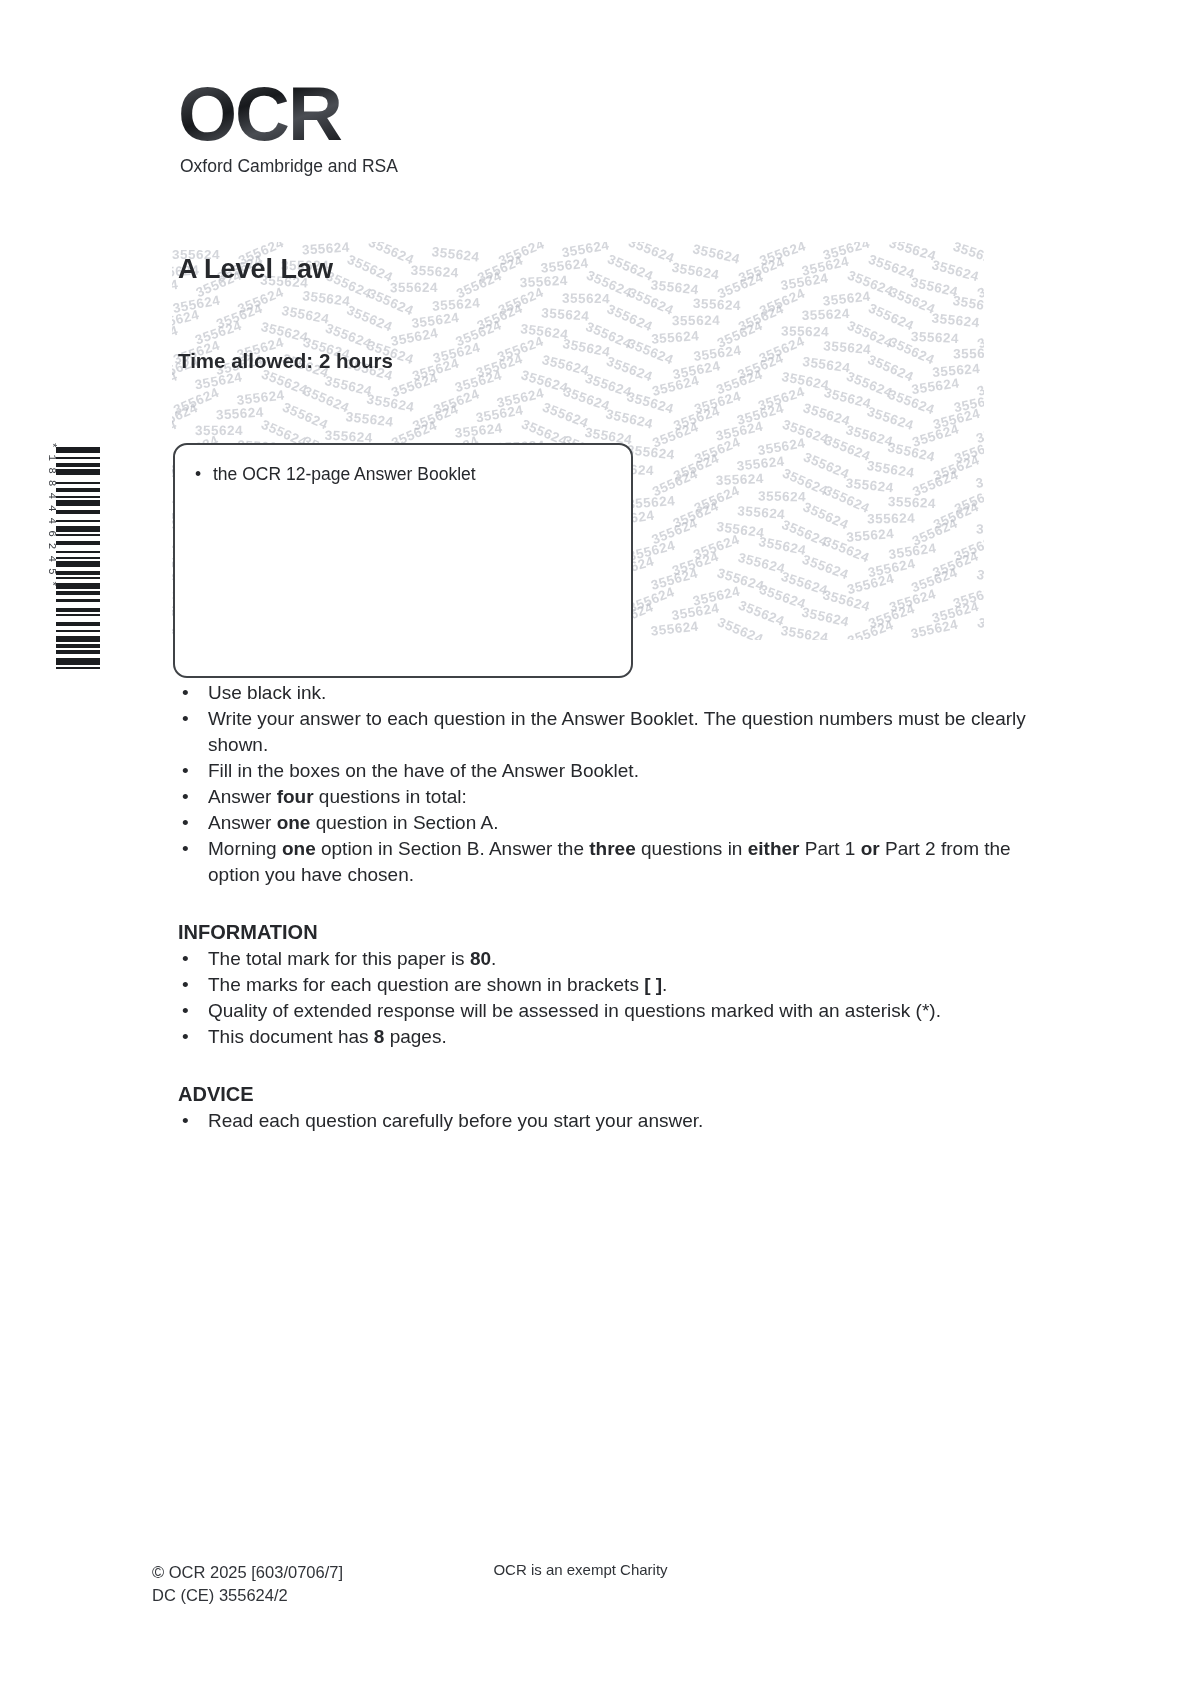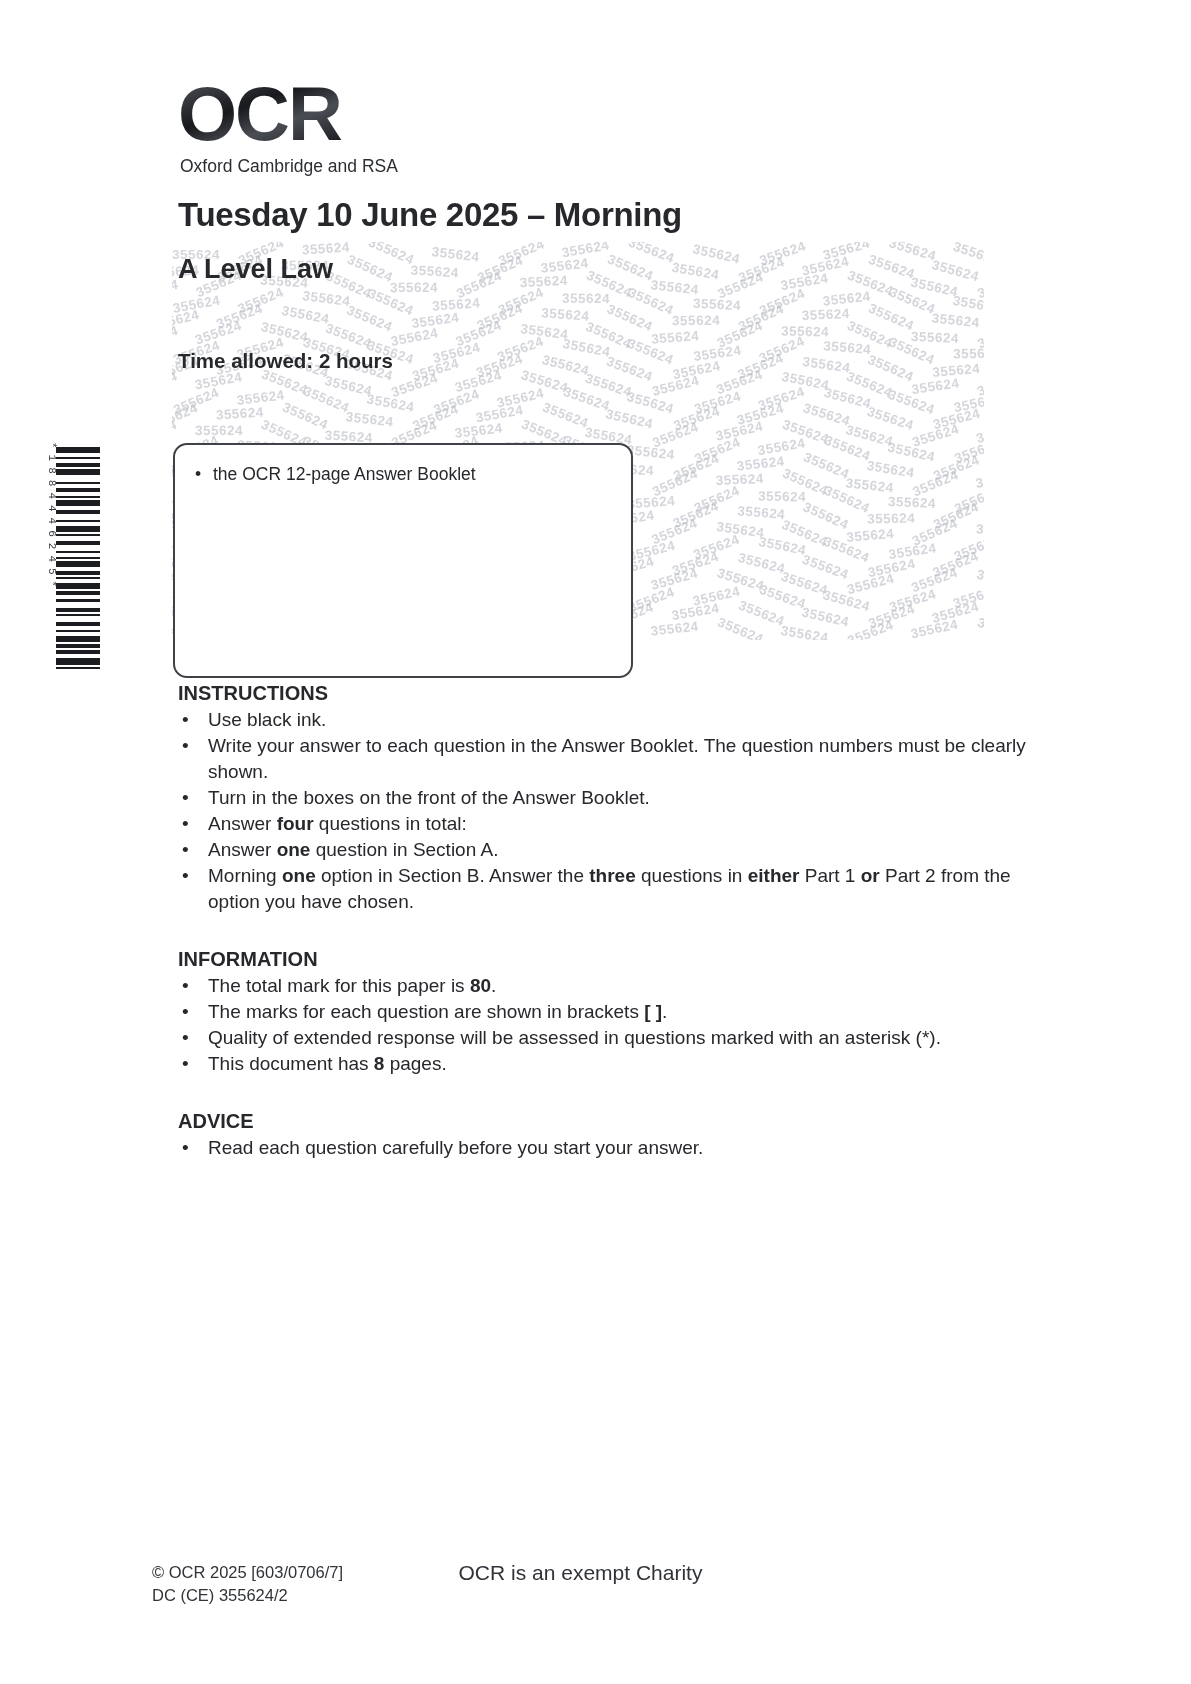--- a/index.html
+++ b/index.html
@@ -97,21 +97,21 @@
   .section li .bullet { flex:none; width:30px; padding-left:4px; }
   .section li .txt { flex:1; }
 
   
   .footer-left {
     position:absolute; left:152px; top:1561px; z-index:2;
     font-size:16.5px; line-height:23px; color:#303338;
   }
   .footer-center {
     position:absolute; left:0; right:30px; top:1561px; z-index:2;
-    text-align:center; font-size:21px; color:#303338;
+    text-align:center; font-size:15px; color:#303338;
   }
   .footer-right {
     position:absolute; right:180px; top:1576px; z-index:2;
     text-align:right;
   }
   .turn-over { font-size:20px; font-weight:bold; color:#1e2023; }
   .more-link { font-size:15px; color:#303338; margin-top:5px; }
 </style>
 </head>
 <body>
@@ -143,21 +143,20 @@
       <div class="wm-row" style="top: 346.5px; left: 0px;"><span class="wm-token" style="color: rgba(176, 181, 189, 0.55); transform: rotate(0.2deg) translateY(-3px);">355624</span><span class="wm-token" style="color: rgba(176, 181, 189, 0.55); transform: rotate(24deg) translateY(-0.2px);">355624</span><span class="wm-token" style="color: rgba(176, 181, 189, 0.55); transform: rotate(3.2deg) translateY(3px);">355624</span><span class="wm-token" style="color: rgba(176, 181, 189, 0.55); transform: rotate(-23.5deg) translateY(0.6px);">355624</span><span class="wm-token" style="color: rgba(176, 181, 189, 0.55); transform: rotate(-6.5deg) translateY(-2.9px);">355624</span><span class="wm-token" style="color: rgba(176, 181, 189, 0.55); transform: rotate(22.6deg) translateY(-1px);">355624</span><span class="wm-token" style="color: rgba(176, 181, 189, 0.55); transform: rotate(9.7deg) translateY(2.7px);">355624</span><span class="wm-token" style="color: rgba(176, 181, 189, 0.55); transform: rotate(-21.2deg) translateY(1.4px);">355624</span><span class="wm-token" style="color: rgba(176, 181, 189, 0.55); transform: rotate(-12.7deg) translateY(-2.5px);">355624</span><span class="wm-token" style="color: rgba(176, 181, 189, 0.55); transform: rotate(19.4deg) translateY(-1.8px);">355624</span><span class="wm-token" style="color: rgba(176, 181, 189, 0.55); transform: rotate(15.5deg) translateY(2.3px);">355624</span><span class="wm-token" style="color: rgba(176, 181, 189, 0.55); transform: rotate(-17.2deg) translateY(2.1px);">355624</span><span class="wm-token" style="color: rgba(176, 181, 189, 0.55); transform: rotate(-17.9deg) translateY(-2px);">355624</span></div>
       <div class="wm-row" style="top: 363px; left: -21px;"><span class="wm-token" style="color: rgba(176, 181, 189, 0.55); transform: rotate(3.8deg) translateY(-3px);">355624</span><span class="wm-token" style="color: rgba(176, 181, 189, 0.55); transform: rotate(23.9deg) translateY(0.3px);">355624</span><span class="wm-token" style="color: rgba(176, 181, 189, 0.55); transform: rotate(-0.4deg) translateY(3px);">355624</span><span class="wm-token" style="color: rgba(176, 181, 189, 0.55); transform: rotate(-24deg) translateY(0.2px);">355624</span><span class="wm-token" style="color: rgba(176, 181, 189, 0.55); transform: rotate(-3deg) translateY(-3px);">355624</span><span class="wm-token" style="color: rgba(176, 181, 189, 0.55); transform: rotate(23.5deg) translateY(-0.6px);">355624</span><span class="wm-token" style="color: rgba(176, 181, 189, 0.55); transform: rotate(6.3deg) translateY(2.9px);">355624</span><span class="wm-token" style="color: rgba(176, 181, 189, 0.55); transform: rotate(-22.6deg) translateY(1px);">355624</span><span class="wm-token" style="color: rgba(176, 181, 189, 0.55); transform: rotate(-9.5deg) translateY(-2.8px);">355624</span><span class="wm-token" style="color: rgba(176, 181, 189, 0.55); transform: rotate(21.3deg) translateY(-1.4px);">355624</span><span class="wm-token" style="color: rgba(176, 181, 189, 0.55); transform: rotate(12.5deg) translateY(2.6px);">355624</span><span class="wm-token" style="color: rgba(176, 181, 189, 0.55); transform: rotate(-19.5deg) translateY(1.7px);">355624</span><span class="wm-token" style="color: rgba(176, 181, 189, 0.55); transform: rotate(-15.3deg) translateY(-2.3px);">355624</span></div>
       <div class="wm-row" style="top: 379.5px; left: -42px;"><span class="wm-token" style="color: rgba(176, 181, 189, 0.55); transform: rotate(7.3deg) translateY(-2.9px);">355624</span><span class="wm-token" style="color: rgba(176, 181, 189, 0.55); transform: rotate(23.3deg) translateY(0.7px);">355624</span><span class="wm-token" style="color: rgba(176, 181, 189, 0.55); transform: rotate(-4deg) translateY(3px);">355624</span><span class="wm-token" style="color: rgba(176, 181, 189, 0.55); transform: rotate(-23.9deg) translateY(-0.3px);">355624</span><span class="wm-token" style="color: rgba(176, 181, 189, 0.55); transform: rotate(0.6deg) translateY(-3px);">355624</span><span class="wm-token" style="color: rgba(176, 181, 189, 0.55); transform: rotate(24deg) translateY(-0.1px);">355624</span><span class="wm-token" style="color: rgba(176, 181, 189, 0.55); transform: rotate(2.8deg) translateY(3px);">355624</span><span class="wm-token" style="color: rgba(176, 181, 189, 0.55); transform: rotate(-23.6deg) translateY(0.6px);">355624</span><span class="wm-token" style="color: rgba(176, 181, 189, 0.55); transform: rotate(-6.1deg) translateY(-2.9px);">355624</span><span class="wm-token" style="color: rgba(176, 181, 189, 0.55); transform: rotate(22.7deg) translateY(-1px);">355624</span><span class="wm-token" style="color: rgba(176, 181, 189, 0.55); transform: rotate(9.3deg) translateY(2.8px);">355624</span><span class="wm-token" style="color: rgba(176, 181, 189, 0.55); transform: rotate(-21.4deg) translateY(1.4px);">355624</span><span class="wm-token" style="color: rgba(176, 181, 189, 0.55); transform: rotate(-12.4deg) translateY(-2.6px);">355624</span><span class="wm-token" style="color: rgba(176, 181, 189, 0.55); transform: rotate(19.6deg) translateY(-1.7px);">355624</span></div>
     </div>
 
   <div class="logo-block">
     <div class="logo-text">OCR</div>
     <div class="logo-sub">Oxford Cambridge and RSA</div>
   </div>
 
-  <h1 class="paper-title">Tuesday 10 June 2025 – Morning</h1>
   <h2 class="subject">A Level Law</h2>
 
 
   <div class="time-line">Time allowed: 2 hours</div>
 
   <div class="barcode">
     <div class="barcode-label">*1884446245*</div>
     <div class="barcode-bars" id="barcode-bars">
         <div class="bar" style="height: 6.11px;"></div>
         <div class="gap" style="height: 4.07px;"></div>
@@ -226,33 +225,32 @@
     <ul class="must-list">
         <li>
           <span class="bullet">•</span>
           <span>the OCR 12-page Answer Booklet</span>
         </li>
       </ul>
   </div>
 
   <div class="sections">
     <div class="section">
-      <div class="section-heading">INSTRUCTIONS</div>
       <ul>
           <li>
             <span class="bullet">•</span>
             <span class="txt"><span>Use black ink.</span></span>
           </li>
           <li>
             <span class="bullet">•</span>
             <span class="txt"><span>Write your answer to each question in the Answer Booklet. The question numbers must be clearly shown.</span></span>
           </li>
           <li>
             <span class="bullet">•</span>
-            <span class="txt"><span>Turn in the boxes on the front of the Answer Booklet.</span></span>
+            <span class="txt"><span>Fill in the boxes on the have of the Answer Booklet.</span></span>
           </li>
           <li>
             <span class="bullet">•</span>
             <span class="txt"><span>Answer </span><b>four</b><span> questions in total:</span></span>
           </li>
           <li>
             <span class="bullet">•</span>
             <span class="txt"><span>Answer </span><b>one</b><span> question in Section A.</span></span>
           </li>
           <li>

